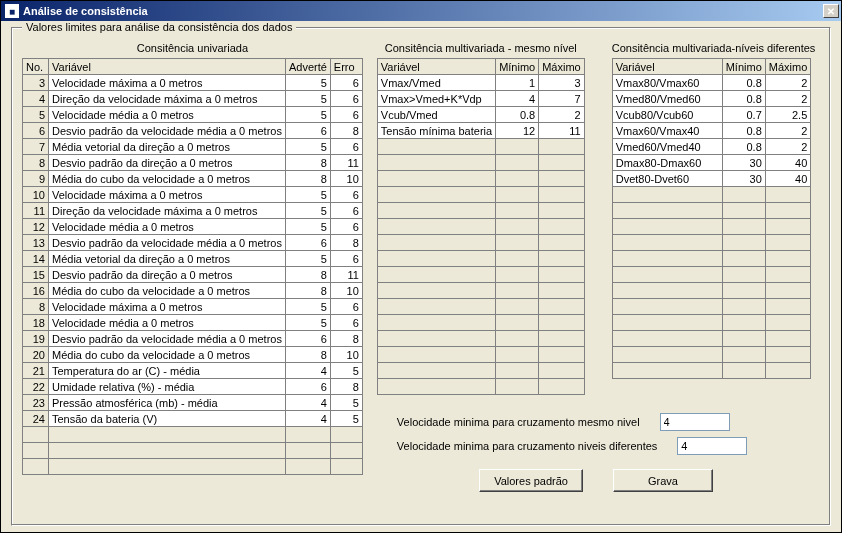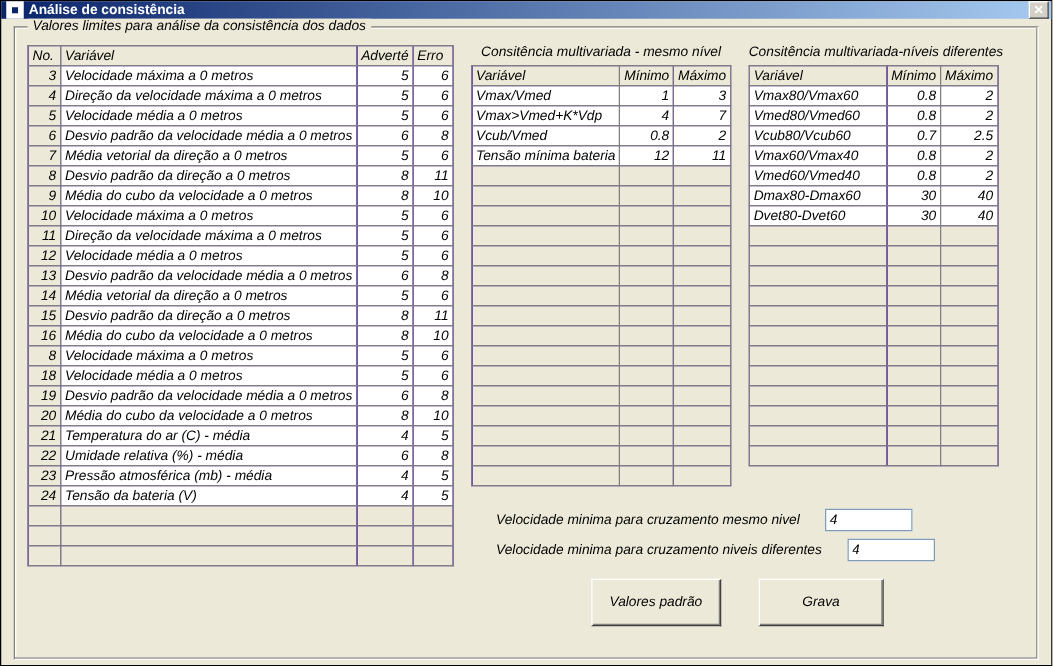--- a/index.html
+++ b/index.html
@@ -54,40 +54,39 @@
   .groupbox {
     border: 1px solid #808080;
     border-right-color:#fff;
     border-bottom-color:#fff;
     box-shadow: inset -1px -1px 0 #808080, inset 1px 1px 0 #fff;
     padding: 14px 10px 26px 10px;
     position: relative;
     flex: 1;
     display:flex;
     flex-direction:column;
-    font-style:italic;
   }
   .groupbox > .legend {
     position: absolute;
     top: -7px; left: 10px;
     background: #ECE9D8;
     padding: 0 4px;
   }
   .columns {
     display: flex;
     gap: 14px;
     align-items: flex-start;
   }
   .col-label {
     text-align: center;
     margin-bottom: 4px;
   }
   table.grid {
     border-collapse: collapse;
-    background: #6d28d9;
+    background: #d946ef;
     table-layout: fixed;
   }
   table.grid th, table.grid td {
     border: 1px solid #808080;
     padding: 1px 3px;
     height: 16px;
     overflow: hidden;
     white-space: nowrap;
   }
   table.grid th {
@@ -126,21 +125,21 @@
     background:#fff;
   }
   .buttons {
     display:flex;
     justify-content:center;
     gap: 30px;
     margin-top: 14px;
   }
   .btn {
     min-width: 100px;
-    height: 38px;
+    height: 23px;
     background:#ECE9D8;
     border:1px solid #404040;
     border-top-color:#fff;
     border-left-color:#fff;
     box-shadow: inset -1px -1px 0 #808080, inset 1px 1px 0 #ECE9D8;
     cursor:pointer;
     font:inherit;
     padding:0 14px;
   }
   .right-area {
@@ -161,20 +160,21 @@
     <span class="title">Análise de consistência</span>
     <span class="close">✕</span>
   </div>
   <div class="client">
     <div class="groupbox">
       <span class="legend">Valores limites para análise da consistência dos dados</span>
 
       <div class="columns">
 
         <div>
+          <div class="col-label">Consitência univariada</div>
           <table class="grid" id="uni-table">
             <colgroup>
                 <col style="width:26px">
                 <col style="width:236px">
                 <col style="width:40px">
                 <col style="width:32px">
               </colgroup>
             <thead>
                 <tr>
               <th>No.</th>
@@ -332,21 +332,21 @@
                   <td class="emptyhead"></td>
                   <td class="empty"></td>
                   <td class="empty"></td>
                   <td class="empty"></td>
                 </tr>
               </tbody>
           </table>
         </div>
 
         <div class="right-area">
-          <div style="display:flex; gap:14px;">
+          <div style="display:flex; gap:27px;">
 
             <div>
               <div class="col-label">Consitência multivariada - mesmo nível</div>
               <table class="grid" id="same-table">
                 <colgroup>
                     <col style="width:110px">
                     <col style="width:42px">
                     <col style="width:44px">
                   </colgroup>
                 <thead>

